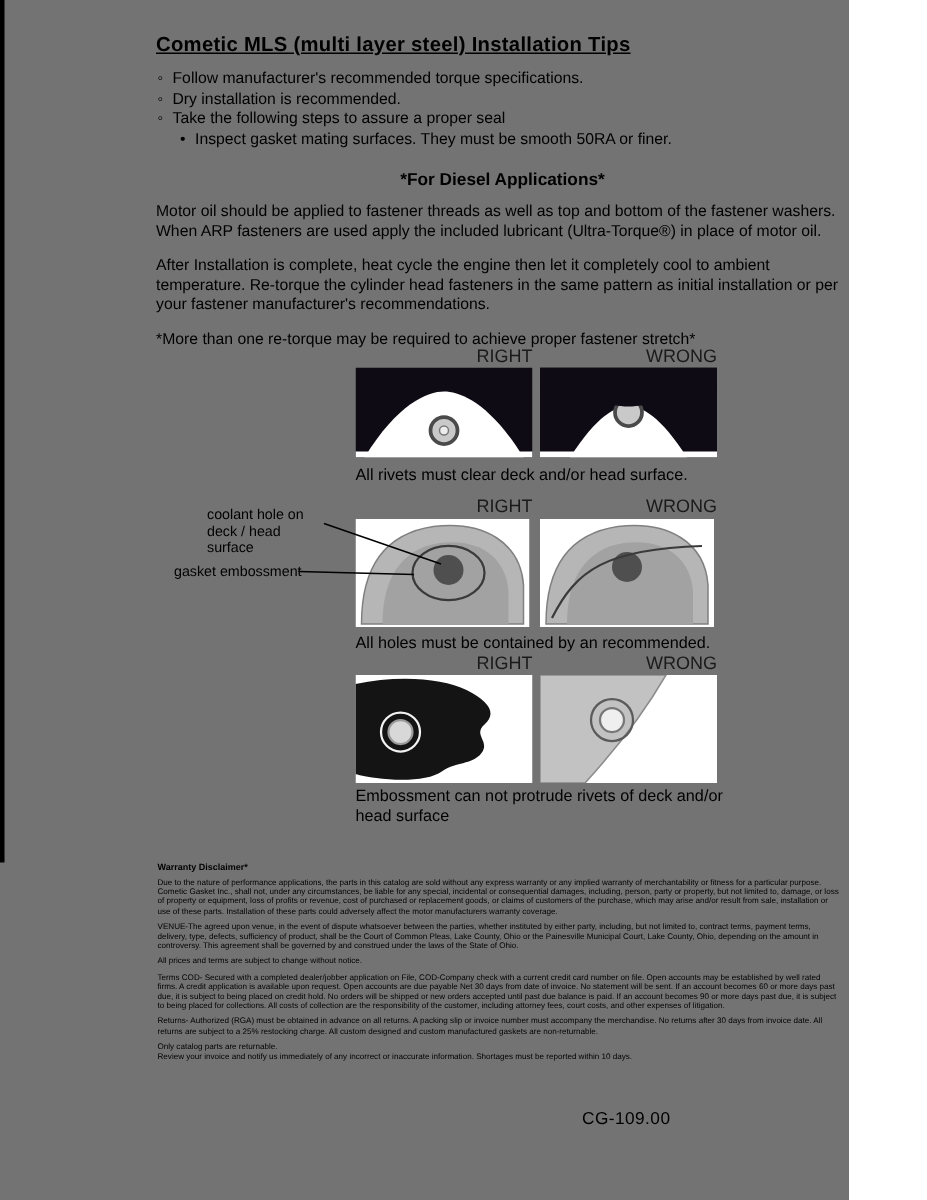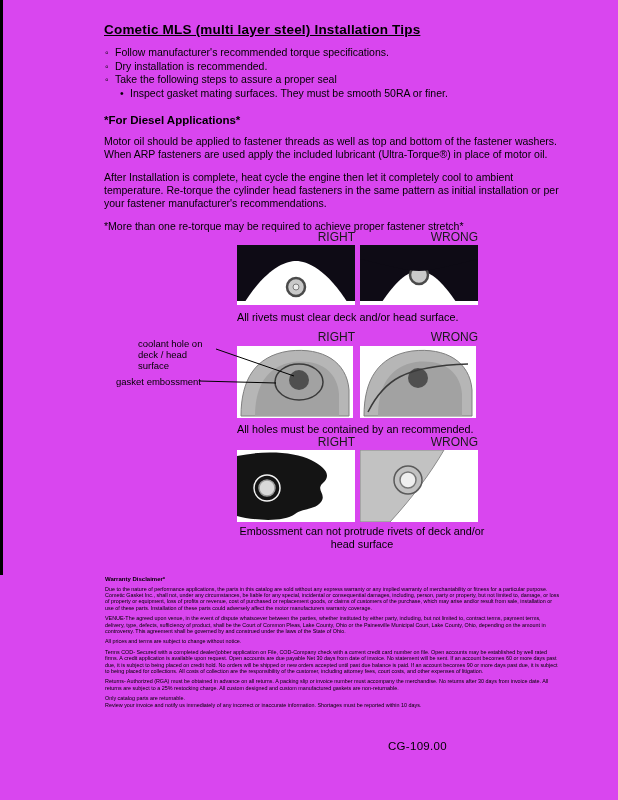--- a/index.html
+++ b/index.html
@@ -1,39 +1,39 @@
 <!DOCTYPE html>
 <html><head>
 <meta charset="utf-8">
 <style>
   * { margin:0; padding:0; box-sizing:border-box; }
   html, body { background:#ffffff; }
   body {
     width:618px; height:800px; position:relative;
     font-family:"Liberation Sans", sans-serif; color:#000;
   }
-  .page { position:absolute; left:0; top:0; width:618px; height:800px; background:#d946ef; overflow:hidden; }
+  .page { position:absolute; left:0; top:0; width:566px; height:800px; background:#737373; overflow:hidden; }
   .spine { position:absolute; left:0; top:0; width:3px; height:575px; background:#000; }
 
   .content-top { position:absolute; left:104px; top:22px; width:462px; }
   .title { font-size:13.5px; font-weight:bold; text-decoration:underline; margin-bottom:9px; letter-spacing:0.2px; }
   .bullets { font-size:10.5px; }
   .b { position:relative; padding-left:11px; line-height:13.5px; }
   .b1::before { content:"\25E6"; position:absolute; left:1px; top:0; }
   .b2 { margin-left:15px; }
   .b2::before { content:"\2022"; position:absolute; left:1px; top:0; }
-  .diesel-heading { font-size:11.5px; font-weight:bold; margin-top:14px; margin-bottom:9px; }
+  .diesel-heading { font-size:11.5px; font-weight:bold; margin-top:14px; margin-bottom:9px;text-align:center; }
   .para { font-size:10.5px; line-height:13px; margin-bottom:10px; width:460px; }
   .note { font-size:10.5px; line-height:13px; margin-top:1px; }
 
   .diagrams { position:absolute; left:0; top:228px; width:618px; height:347px; }
   .dlabel { position:absolute; width:118px; font-size:12px; text-align:right; color:#1a1a1a; }
   .dimg { position:absolute; }
   .dimg svg { display:block; }
-  .dcaption { position:absolute; font-size:10.8px;text-align:center; }
+  .dcaption { position:absolute; font-size:10.8px; }
   .ann { position:absolute; font-size:9.5px; line-height:11px; }
   .overlay { position:absolute; left:0; top:0; width:618px; height:347px; pointer-events:none; }
 
   .legal { position:absolute; left:105px; top:576px; width:456px; }
   .legal-heading { font-size:6px; font-weight:bold; margin-bottom:4px; }
   .legal p { font-size:5.4px; line-height:6.2px; margin-bottom:4.5px; }
   .legal p.tight { margin-bottom:0.5px; }
 
   .footer { position:absolute; left:388px; top:740px; font-size:11.5px; letter-spacing:0.3px; }
 </style>

